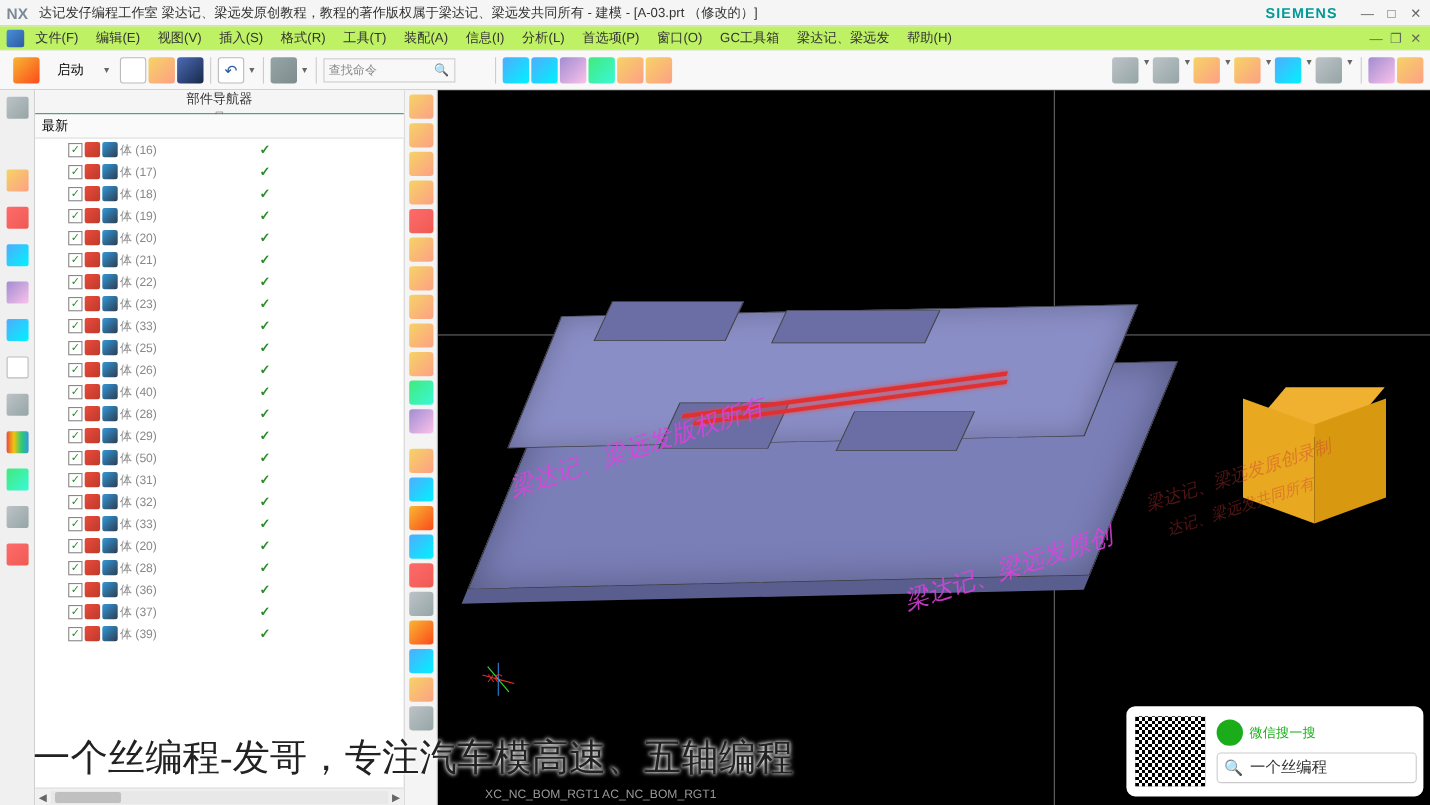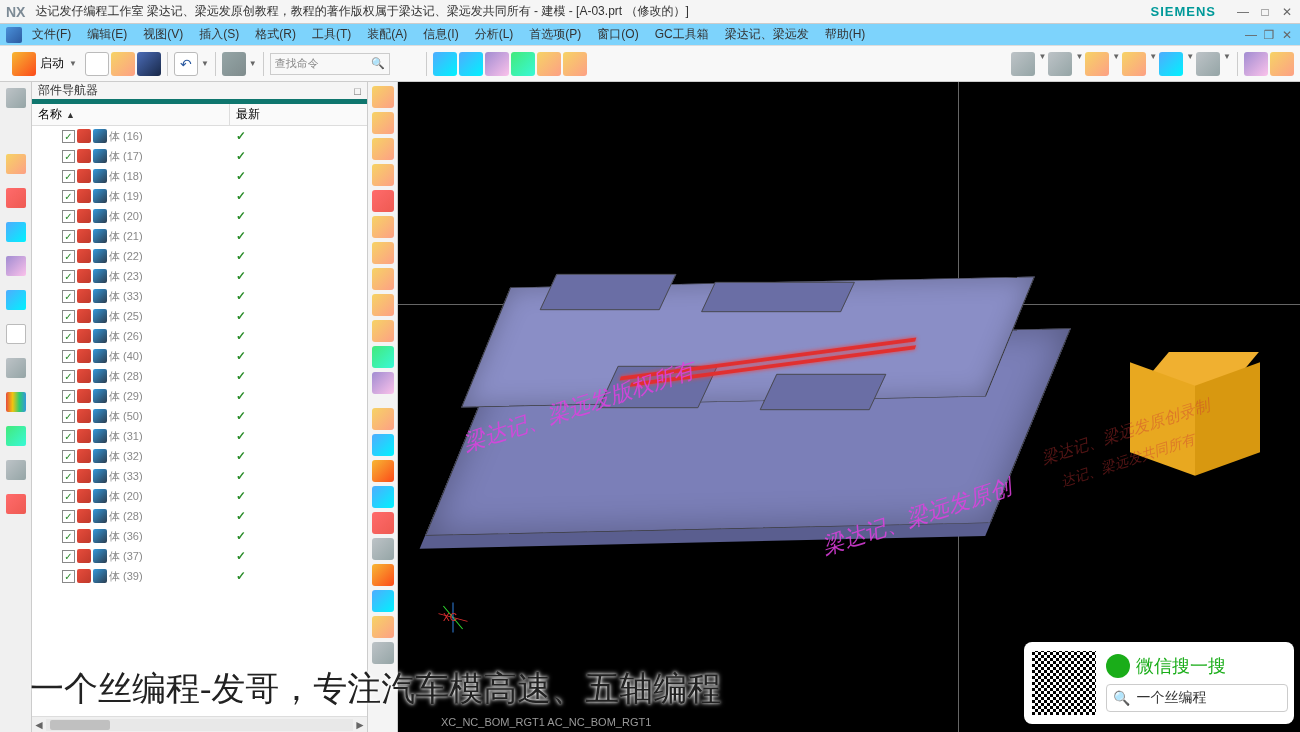--- a/index.html
+++ b/index.html
@@ -5,40 +5,40 @@
 * { margin: 0; padding: 0; box-sizing: border-box; font-family: "Microsoft YaHei", sans-serif; }
 body { width: 1300px; height: 732px; background: #fff; overflow: hidden; position: relative; font-size: 12px; }
 
 .titlebar { height: 24px; background: #f5f5f5; display: flex; align-items: center; padding: 0 6px; border-bottom: 1px solid #ccc; justify-content: center; }
 .nx-logo { color: #7c8a95; font-weight: bold; font-size: 14px; margin-right: 10px; }
 .title-text { flex: 1; color: #333; font-size: 12px; }
 .siemens { color: #009999; font-weight: bold; font-size: 13px; letter-spacing: 1px; margin-right: 20px; }
 .win-btns { display: flex; gap: 8px; color: #666; }
 .win-btn { width: 14px; height: 14px; display: flex; align-items: center; justify-content: center; cursor: pointer; }
 
-.menubar { height: 22px; background: #7dd3fc; display: flex; align-items: center; padding: 0 6px; gap: 4px; border-bottom: 1px solid #ddd; }
+.menubar { height: 22px; background: #bef264; display: flex; align-items: center; padding: 0 6px; gap: 4px; border-bottom: 1px solid #ddd; }
 .mb-icon { width: 16px; height: 16px; background: linear-gradient(135deg,#4a90d9,#2c5aa0); border-radius: 2px; }
 .menu-item { padding: 2px 6px; color: #333; cursor: pointer; }
 .mb-right { margin-left: auto; display: flex; gap: 4px; color: #666; }
 
 .toolbar { height: 36px; background: #f8f8f8; display: flex; align-items: center; padding: 0 6px; gap: 2px; border-bottom: 1px solid #ccc; }
 .tb-icon { width: 24px; height: 24px; border-radius: 3px; display: flex; align-items: center; justify-content: center; cursor: pointer; }
-.tb-start { display: flex; align-items: center; gap: 4px; padding: 2px 6px; cursor: pointer; }
+.tb-start { display: flex; align-items: center; gap: 16px; padding: 2px 6px; cursor: pointer; }
 .tb-sep { width: 8px; }
 .tb-wsep { width: 1px; height: 24px; background: #ccc; margin: 0 4px; }
 .search-box { width: 120px; height: 22px; border: 1px solid #ccc; display: flex; align-items: center; padding: 0 4px; font-size: 11px; color: #888; }
 .tb-right { margin-left: auto; display: flex; gap: 2px; }
 .dd { font-size: 8px; color: #666; margin-left: 1px; }
 
 .main-area { display: flex; height: 650px; }
 .left-tabs { width: 32px; background: #f0f0f0; border-right: 1px solid #ccc; display: flex; flex-direction: column; align-items: center; padding-top: 6px; gap: 14px; }
 .lt-icon { width: 20px; height: 20px; cursor: pointer; border-radius: 2px; }
 
 .nav-panel { width: 336px; background: #fff; border-right: 1px solid #ccc; display: flex; flex-direction: column; }
-.nav-header { height: 22px; display: flex; align-items: center; padding: 0 6px; background: #f5f5f5; border-bottom: 5px solid #0f766e; }
+.nav-header { height: 22px; display: flex; align-items: center; padding: 0 6px; background: #f5f5f5; border-bottom: 1px solid #0f766e; flex-direction: column; }
 .nav-header-title { flex: 1; color: #333; }
 .nav-cols { height: 22px; display: flex; background: #fafafa; border-bottom: 1px solid #ddd; }
 .nc-name { width: 198px; padding: 2px 6px; border-right: 1px solid #ddd; display: flex; align-items: center; gap: 4px; }
 .nc-latest { flex: 1; padding: 2px 6px; }
 .nav-tree { flex: 1; overflow-y: auto; overflow-x: hidden; }
 .tree-row { height: 20px; display: flex; align-items: center; }
 .tree-name { width: 198px; display: flex; align-items: center; padding-left: 30px; gap: 2px; font-size: 11px; color: #888; }
 .tree-latest { flex: 1; padding-left: 6px; color: #2a8c2a; font-weight: bold; }
 .chk { width: 13px; height: 13px; border: 1px solid #888; background: #fff; display: flex; align-items: center; justify-content: center; color: #2a8c2a; font-size: 10px; }
 .mini-ico { width: 14px; height: 14px; display: inline-block; }
@@ -77,21 +77,21 @@
 
 .wm-text { position: absolute; font-size: 22px; color: #e040e0; font-weight: 500; font-style: italic; transform: rotate(-18deg); white-space: nowrap; opacity: 0.85; }
 .wm-red { color: #cc3333; opacity: 0.4; }
 
 .bottom-caption { position: absolute; left: 30px; bottom: 20px; font-size: 34px; color: #222; font-family: "KaiTi", serif; text-shadow: 0 0 3px #fff, 0 0 5px #fff; }
 .bottom-small { position: absolute; left: 430px; bottom: 4px; font-size: 11px; color: #999; margin-left: 33px; }
 
 .wechat-box { position: absolute; right: 6px; bottom: 8px; width: 270px; height: 82px; background: #fff; border-radius: 8px; box-shadow: 0 2px 10px rgba(0,0,0,0.2); display: flex; align-items: center; padding: 6px; gap: 8px; }
 .qr { width: 68px; height: 68px; background: repeating-linear-gradient(0deg,#000 0 3px,#fff 3px 6px), repeating-linear-gradient(90deg,#000 0 3px,#fff 3px 6px); background-blend-mode: difference; border: 2px solid #fff; }
 .wc-right { flex: 1; display: flex; flex-direction: column; gap: 6px; }
-.wc-top { display: flex; align-items: center; gap: 6px; color: #1aad19; font-size: 18px; font-weight: 500; }
+.wc-top { display: flex; align-items: center; gap: 6px; color: #1aad19; font-size: 12px; font-weight: 500; }
 .wc-ico { width: 24px; height: 24px; background: #1aad19; border-radius: 50%; position: relative; }
 .wc-search { height: 28px; border: 1px solid #ccc; border-radius: 4px; display: flex; align-items: center; padding: 0 6px; gap: 6px; color: #333; font-size: 14px; }
 .srch-ico { color: #888; }
 
 .ico-gen { background: linear-gradient(135deg,#f7b733,#fc4a1a); }
 .ico-blue { background: linear-gradient(135deg,#4facfe,#00f2fe); }
 .ico-grn { background: linear-gradient(135deg,#43e97b,#38f9d7); }
 .ico-pur { background: linear-gradient(135deg,#a18cd1,#fbc2eb); }
 .ico-gry { background: linear-gradient(135deg,#bdc3c7,#95a5a6); }
 .ico-ylw { background: linear-gradient(135deg,#f6d365,#fda085); }
@@ -206,24 +206,20 @@
     <span class="lt-icon ico-gry"></span>
     <span class="lt-icon ico-red"></span>
   </div>
 
   <div class="nav-panel">
     <div class="nav-header">
       <span class="nav-header-title">部件导航器</span>
       <span class="pin">□</span>
     </div>
     <div class="nav-cols">
-      <div class="nc-name">
-        <span>名称</span>
-        <span class="arrow-up">▲</span>
-      </div>
       <div class="nc-latest">最新</div>
     </div>
     <div class="nav-tree" id="nav-tree">
         <div class="tree-row">
           <div class="tree-name">
             <span class="chk">✓</span>
             <span class="mini-ico mi1"></span>
             <span class="mini-ico mi2"></span>
             <span>体 (16)</span>
           </div>

